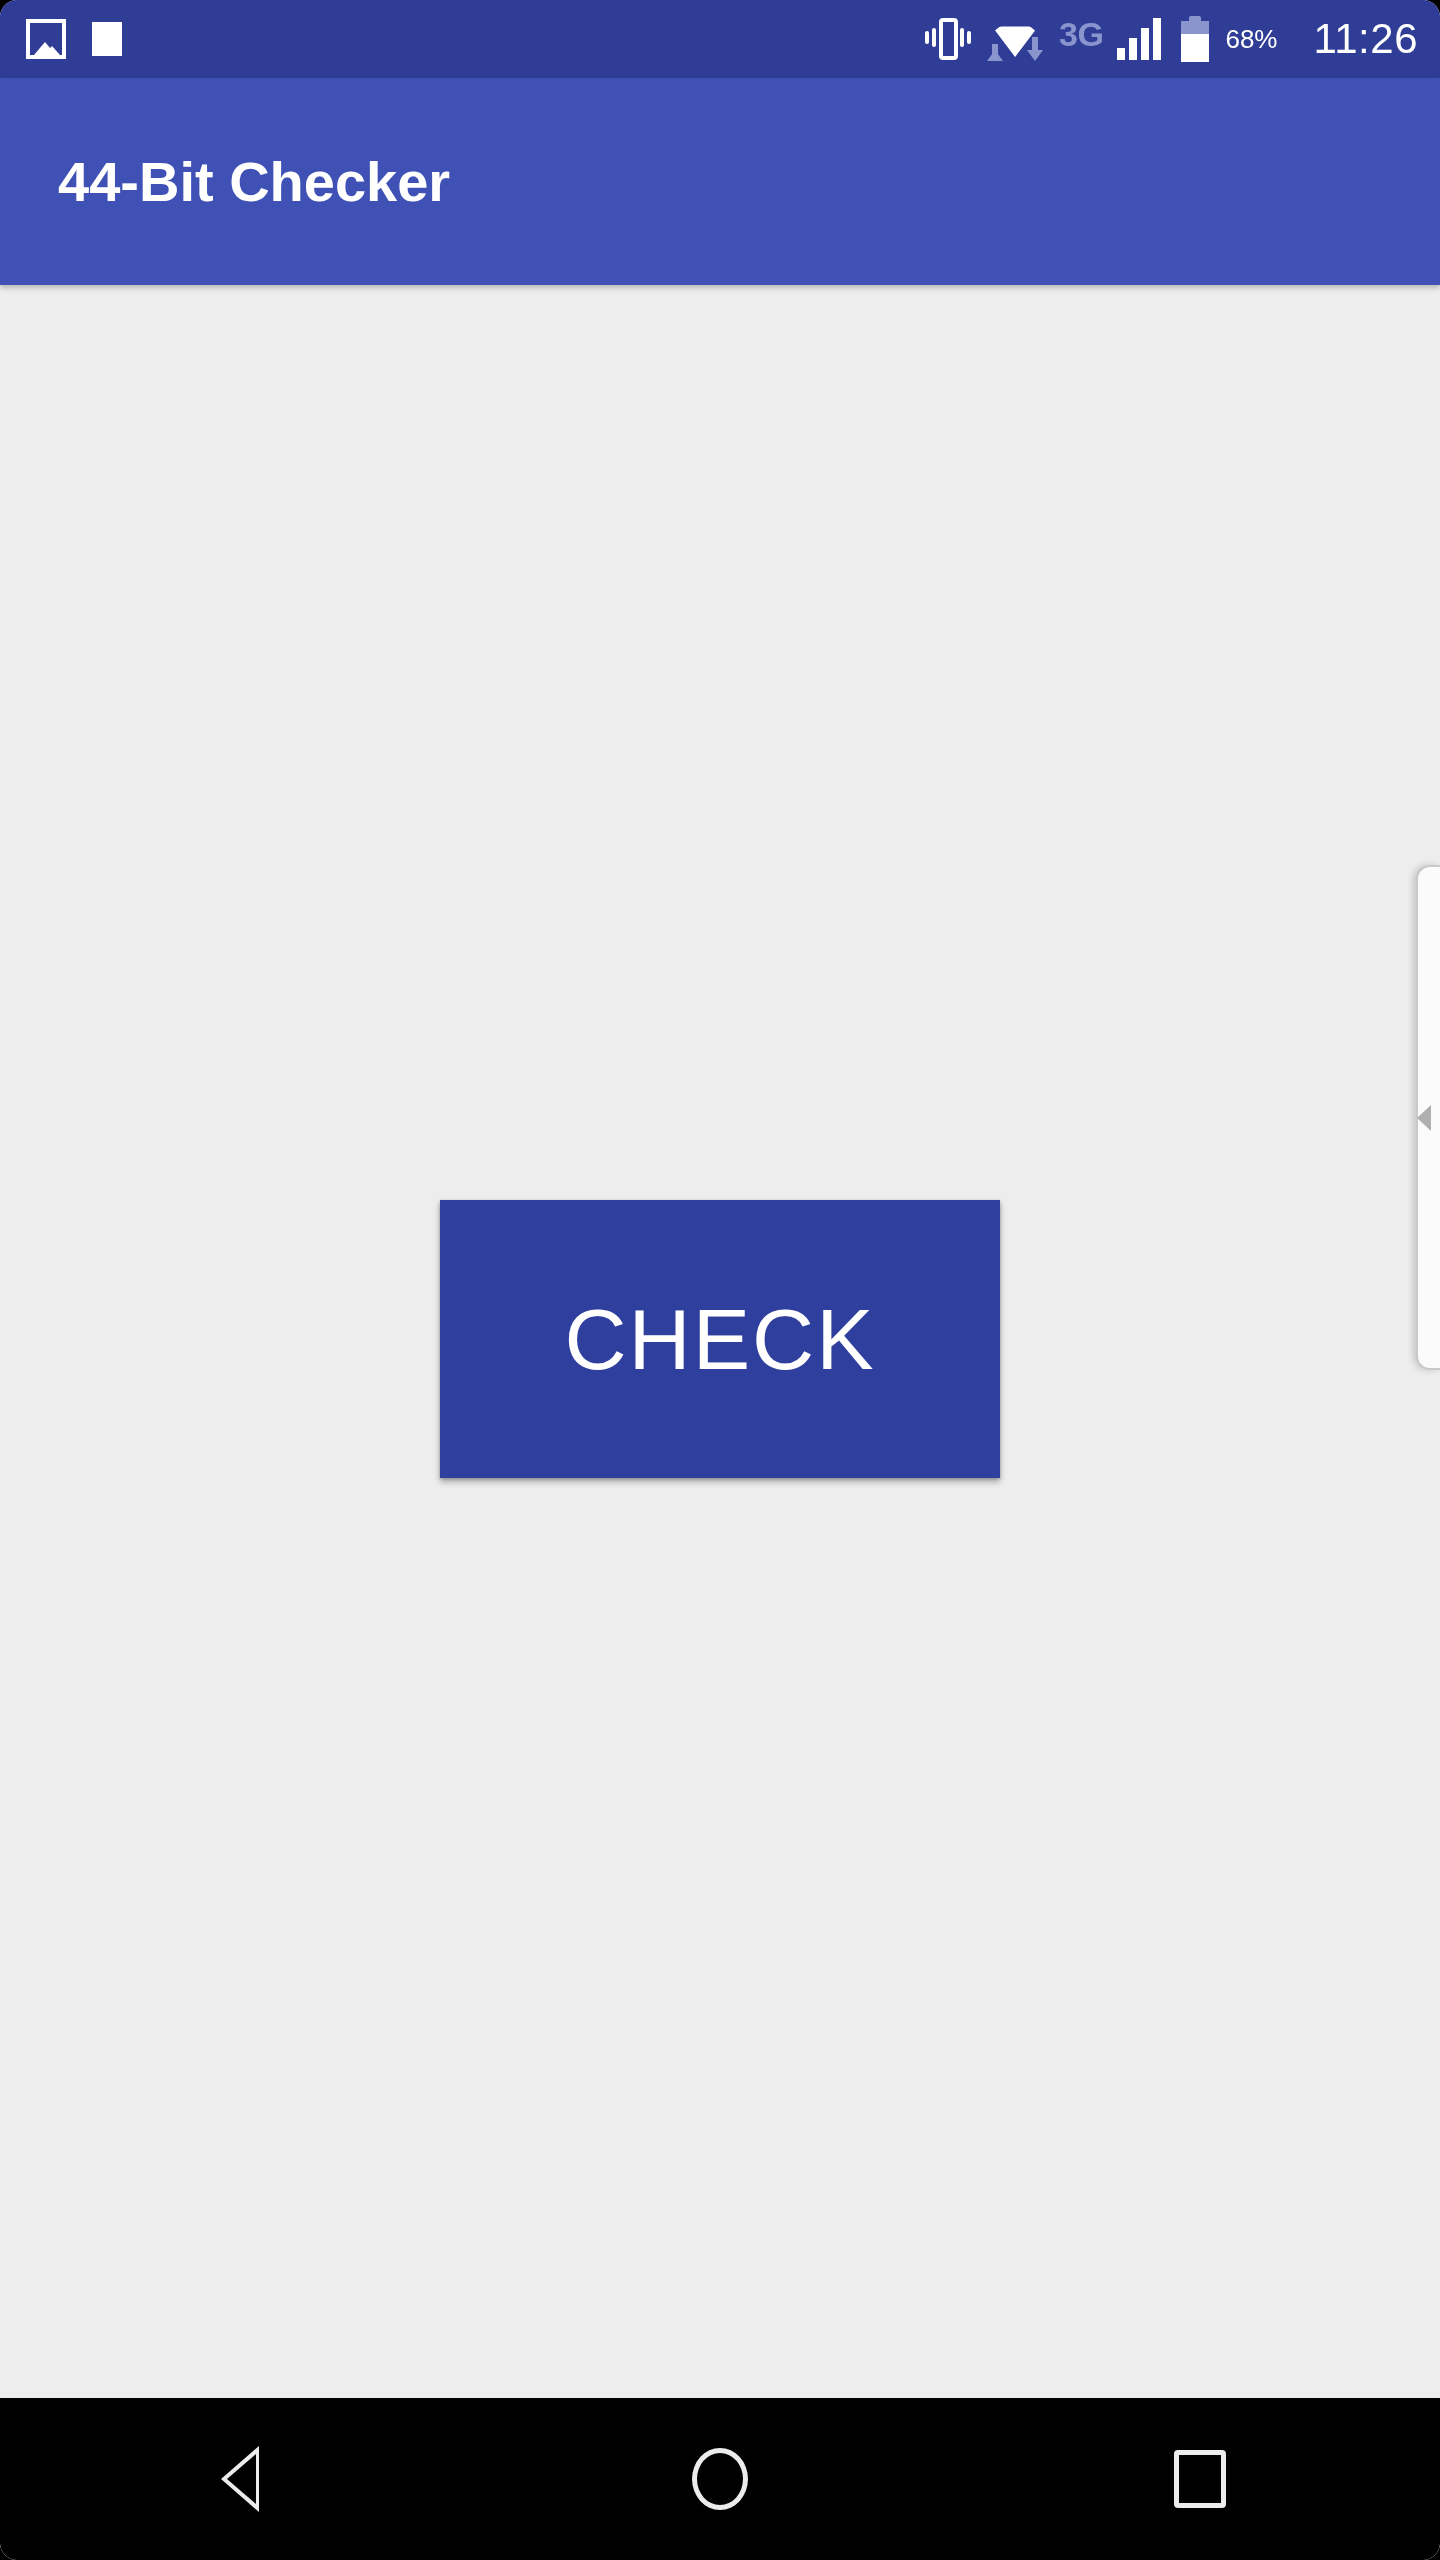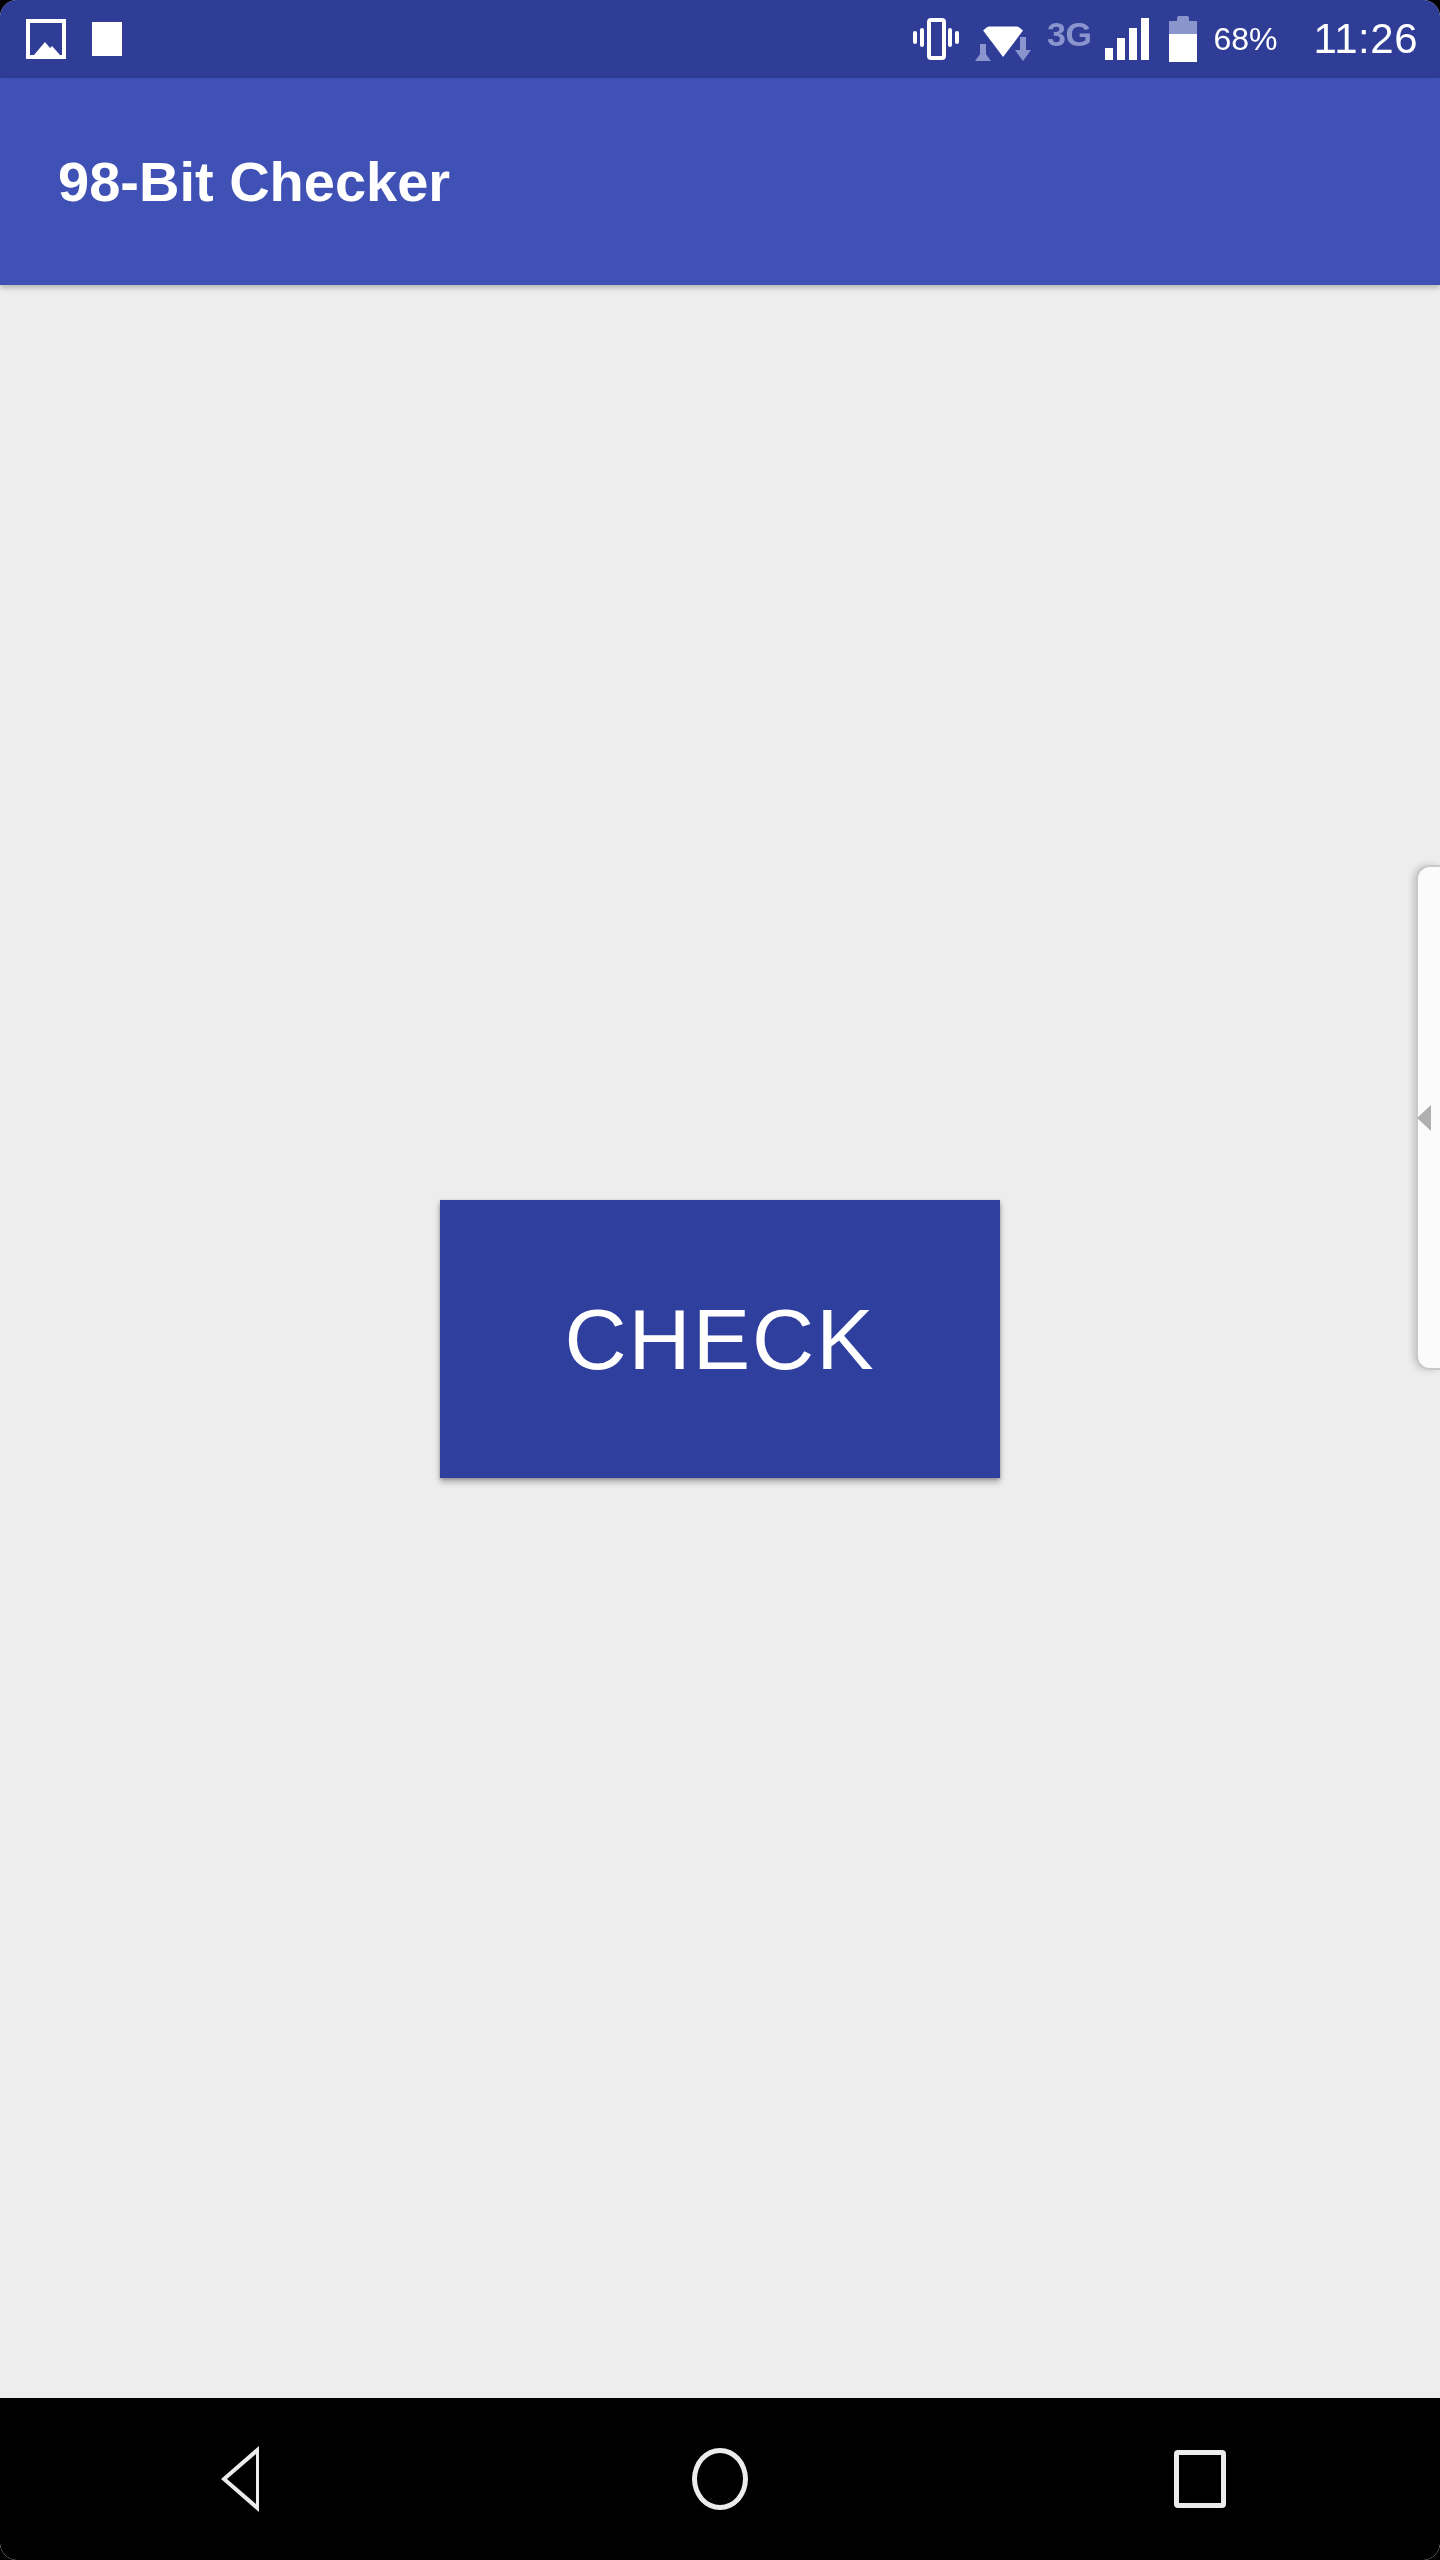--- a/index.html
+++ b/index.html
@@ -174,21 +174,21 @@
     background: #8A95CE;
   }
   .icon-battery .fill {
     position: absolute;
     left: 0; bottom: 0;
     width: 28px;
     background: #FFFFFF;
   }
   .battery-pct {
     color: #FFFFFF;
-    font-size: 32px;
+    font-size: 26px;
     font-weight: normal;
     line-height: 1;
     margin-left: 2px;
   }
   .clock {
     color: #FFFFFF;
     font-size: 42px;
     font-weight: normal;
     line-height: 1;
     margin-left: 22px;
@@ -355,21 +355,21 @@
         <span class="tip"></span>
         <span class="body"></span>
         <span class="fill" id="battery-fill" style="height: 27.88px;"></span>
       </span>
       <span class="battery-pct">68%</span>
       <span class="clock">11:26</span>
     </div>
   </div>
 
   <div id="app-bar">
-    <div id="app-title">98-Bit Checker</div>
+    <div id="app-title">44-Bit Checker</div>
   </div>
 
   <div id="content">
     <button id="check-button">CHECK</button>
   </div>
 
   <div id="edge-handle">
     <span class="tri"></span>
   </div>
 

